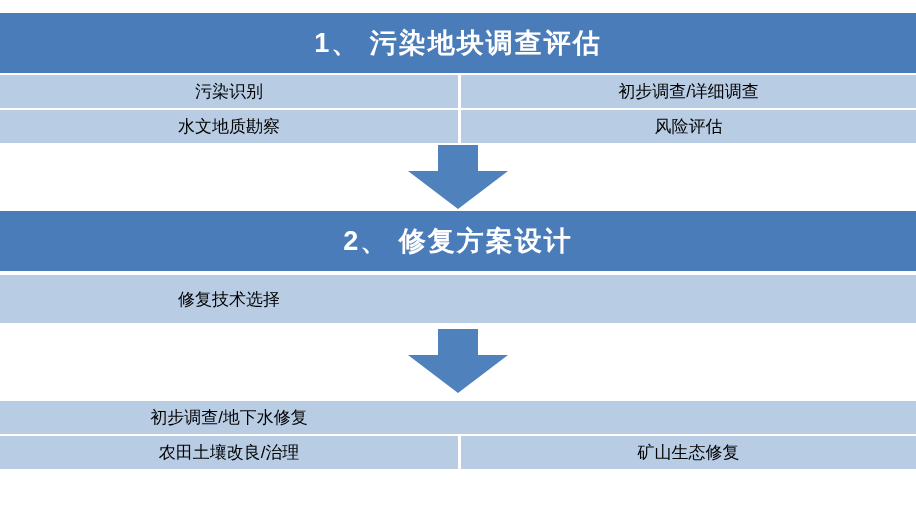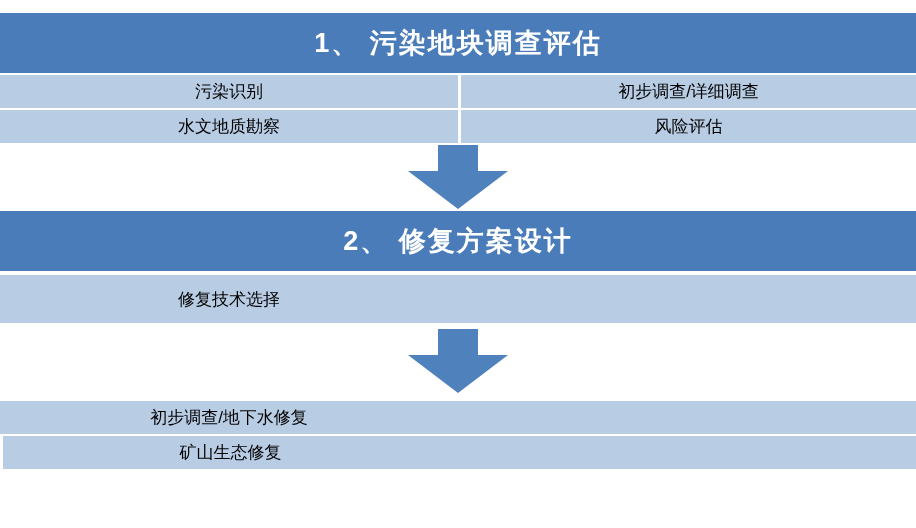--- a/index.html
+++ b/index.html
@@ -90,18 +90,19 @@
       <polygon points="30,0 70,0 70,26 100,26 50,64 0,26 30,26" fill="#4f81bd"></polygon>
     </svg>
   </div>
 
   <section>
     <div class="band">
       <div class="row">
         <div class="cell">初步调查/地下水修复</div>
       </div>
       <div class="row">
+        <div class="cell">农田土壤改良/治理</div>
         <div class="cell right">矿山生态修复</div>
       </div>
     </div>
   </section>
 
 </div>
 
 </body></html>

